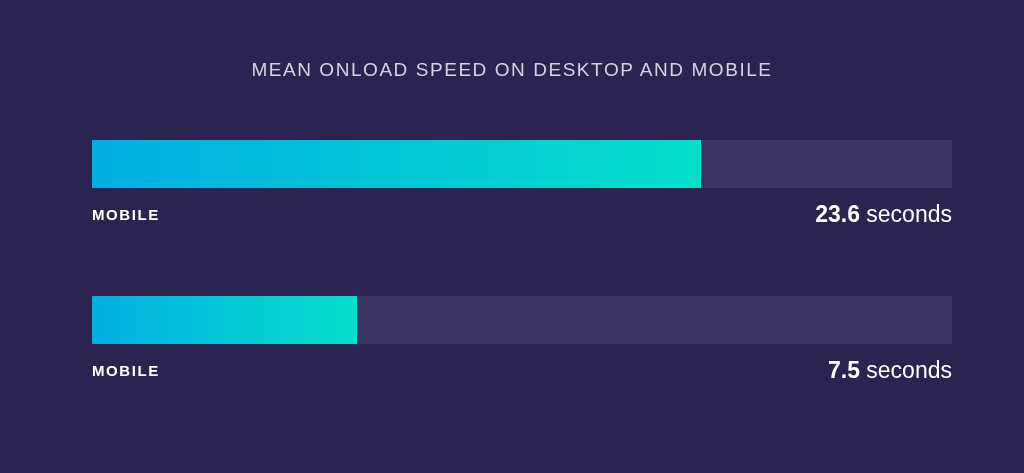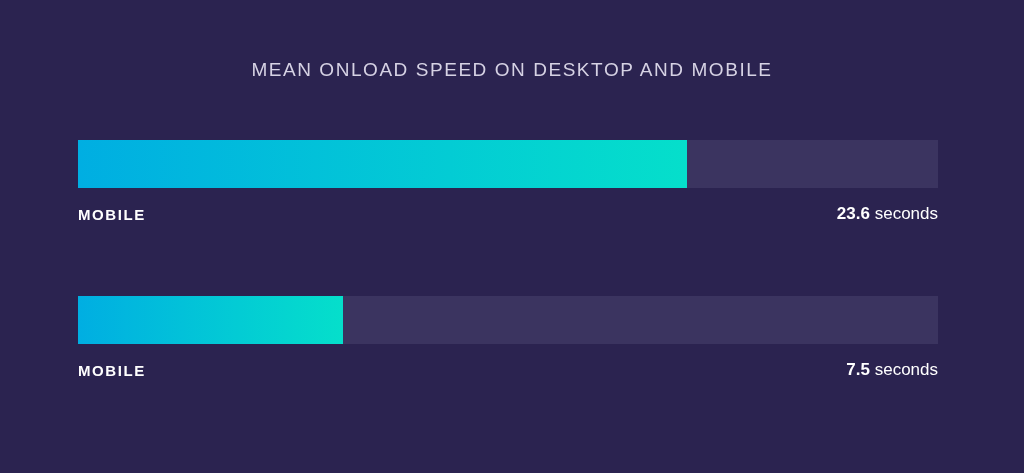--- a/index.html
+++ b/index.html
@@ -34,21 +34,21 @@
     font-size: 19px;
     font-weight: 400;
     letter-spacing: 1.55px;
     line-height: 24px;
     white-space: nowrap;
   }
 
   
   .bar-group {
     position: absolute;
-    left: 78px;
+    left: 92px;
     width: 860px;
     text-align: center;
   }
   #bar-group-0 { top: 140px; }
   #bar-group-1 { top: 296px; }
 
   .bar-track {
     position: relative;
     width: 860px;
     height: 48px;
@@ -80,21 +80,21 @@
     font-weight: 700;
     letter-spacing: 1.6px;
     line-height: 20px;
     white-space: nowrap;
   }
   .bar-value {
     position: absolute;
     right: 0;
     top: -4px;
     color: #ffffff;
-    font-size: 17px;
+    font-size: 23px;
     font-weight: 400;
     line-height: 26px;
     white-space: nowrap;
   }
   .bar-value .value-number {
     font-weight: 700;
   }
   .bar-value .value-unit {
     font-weight: 400;
   }

